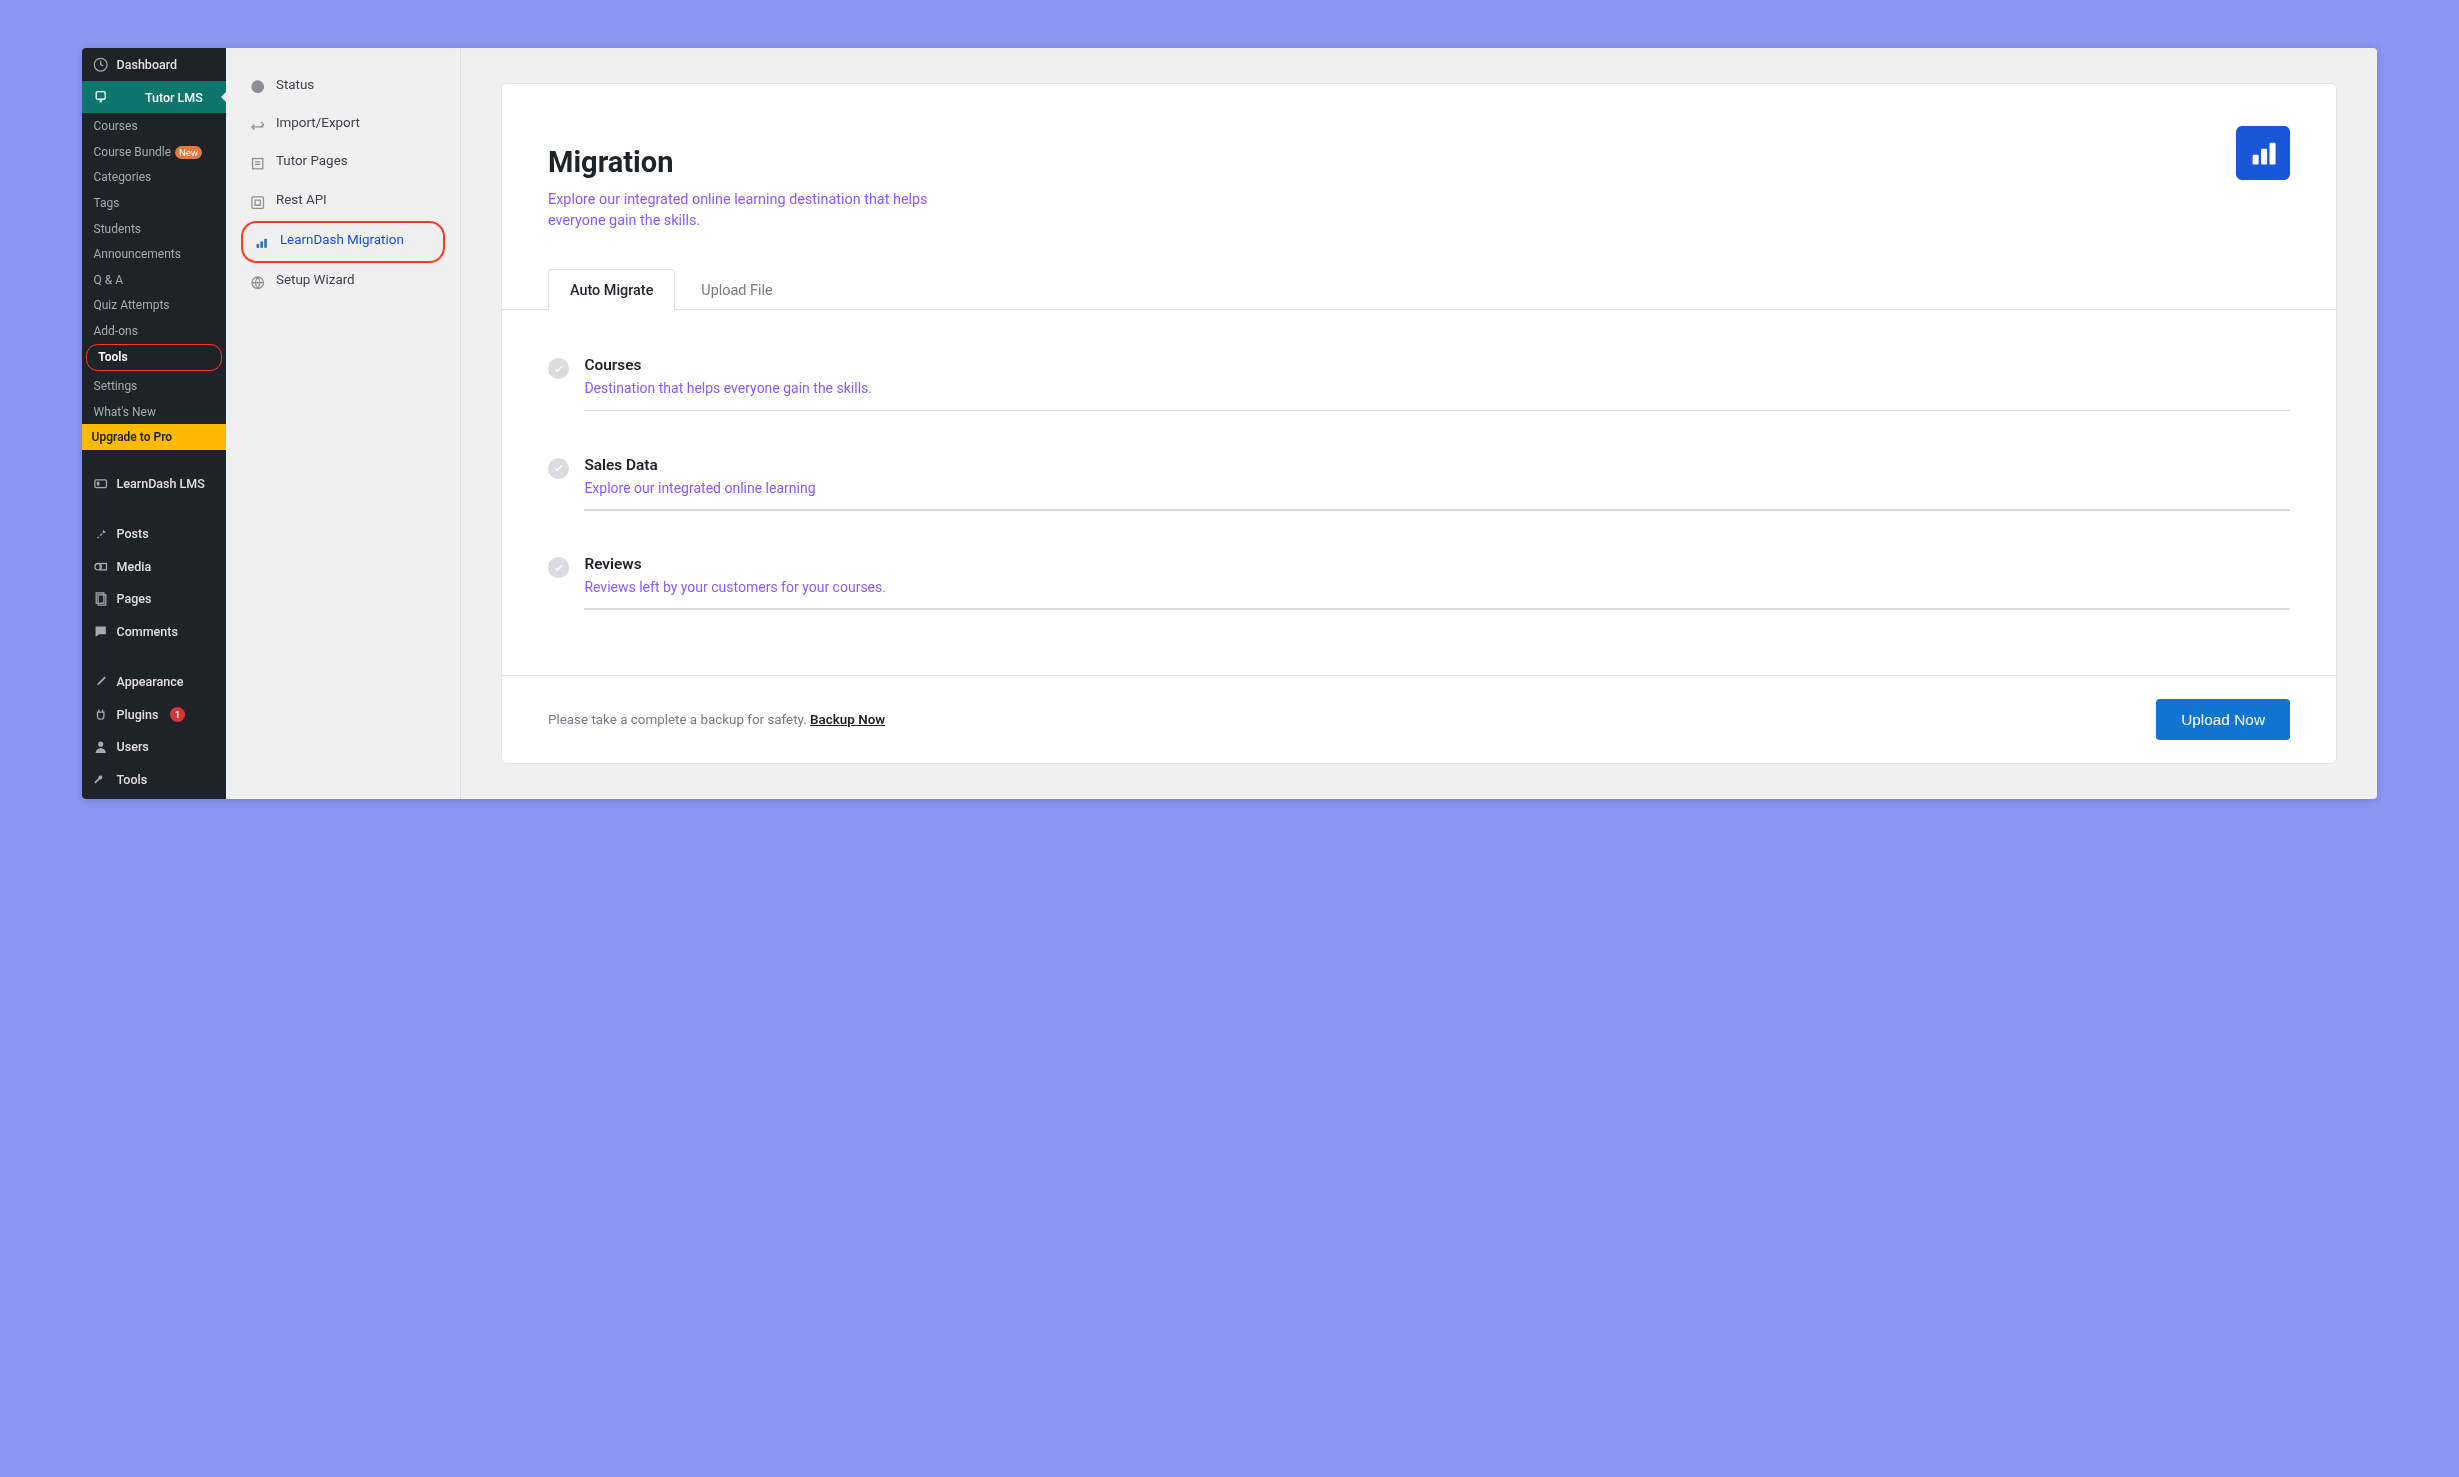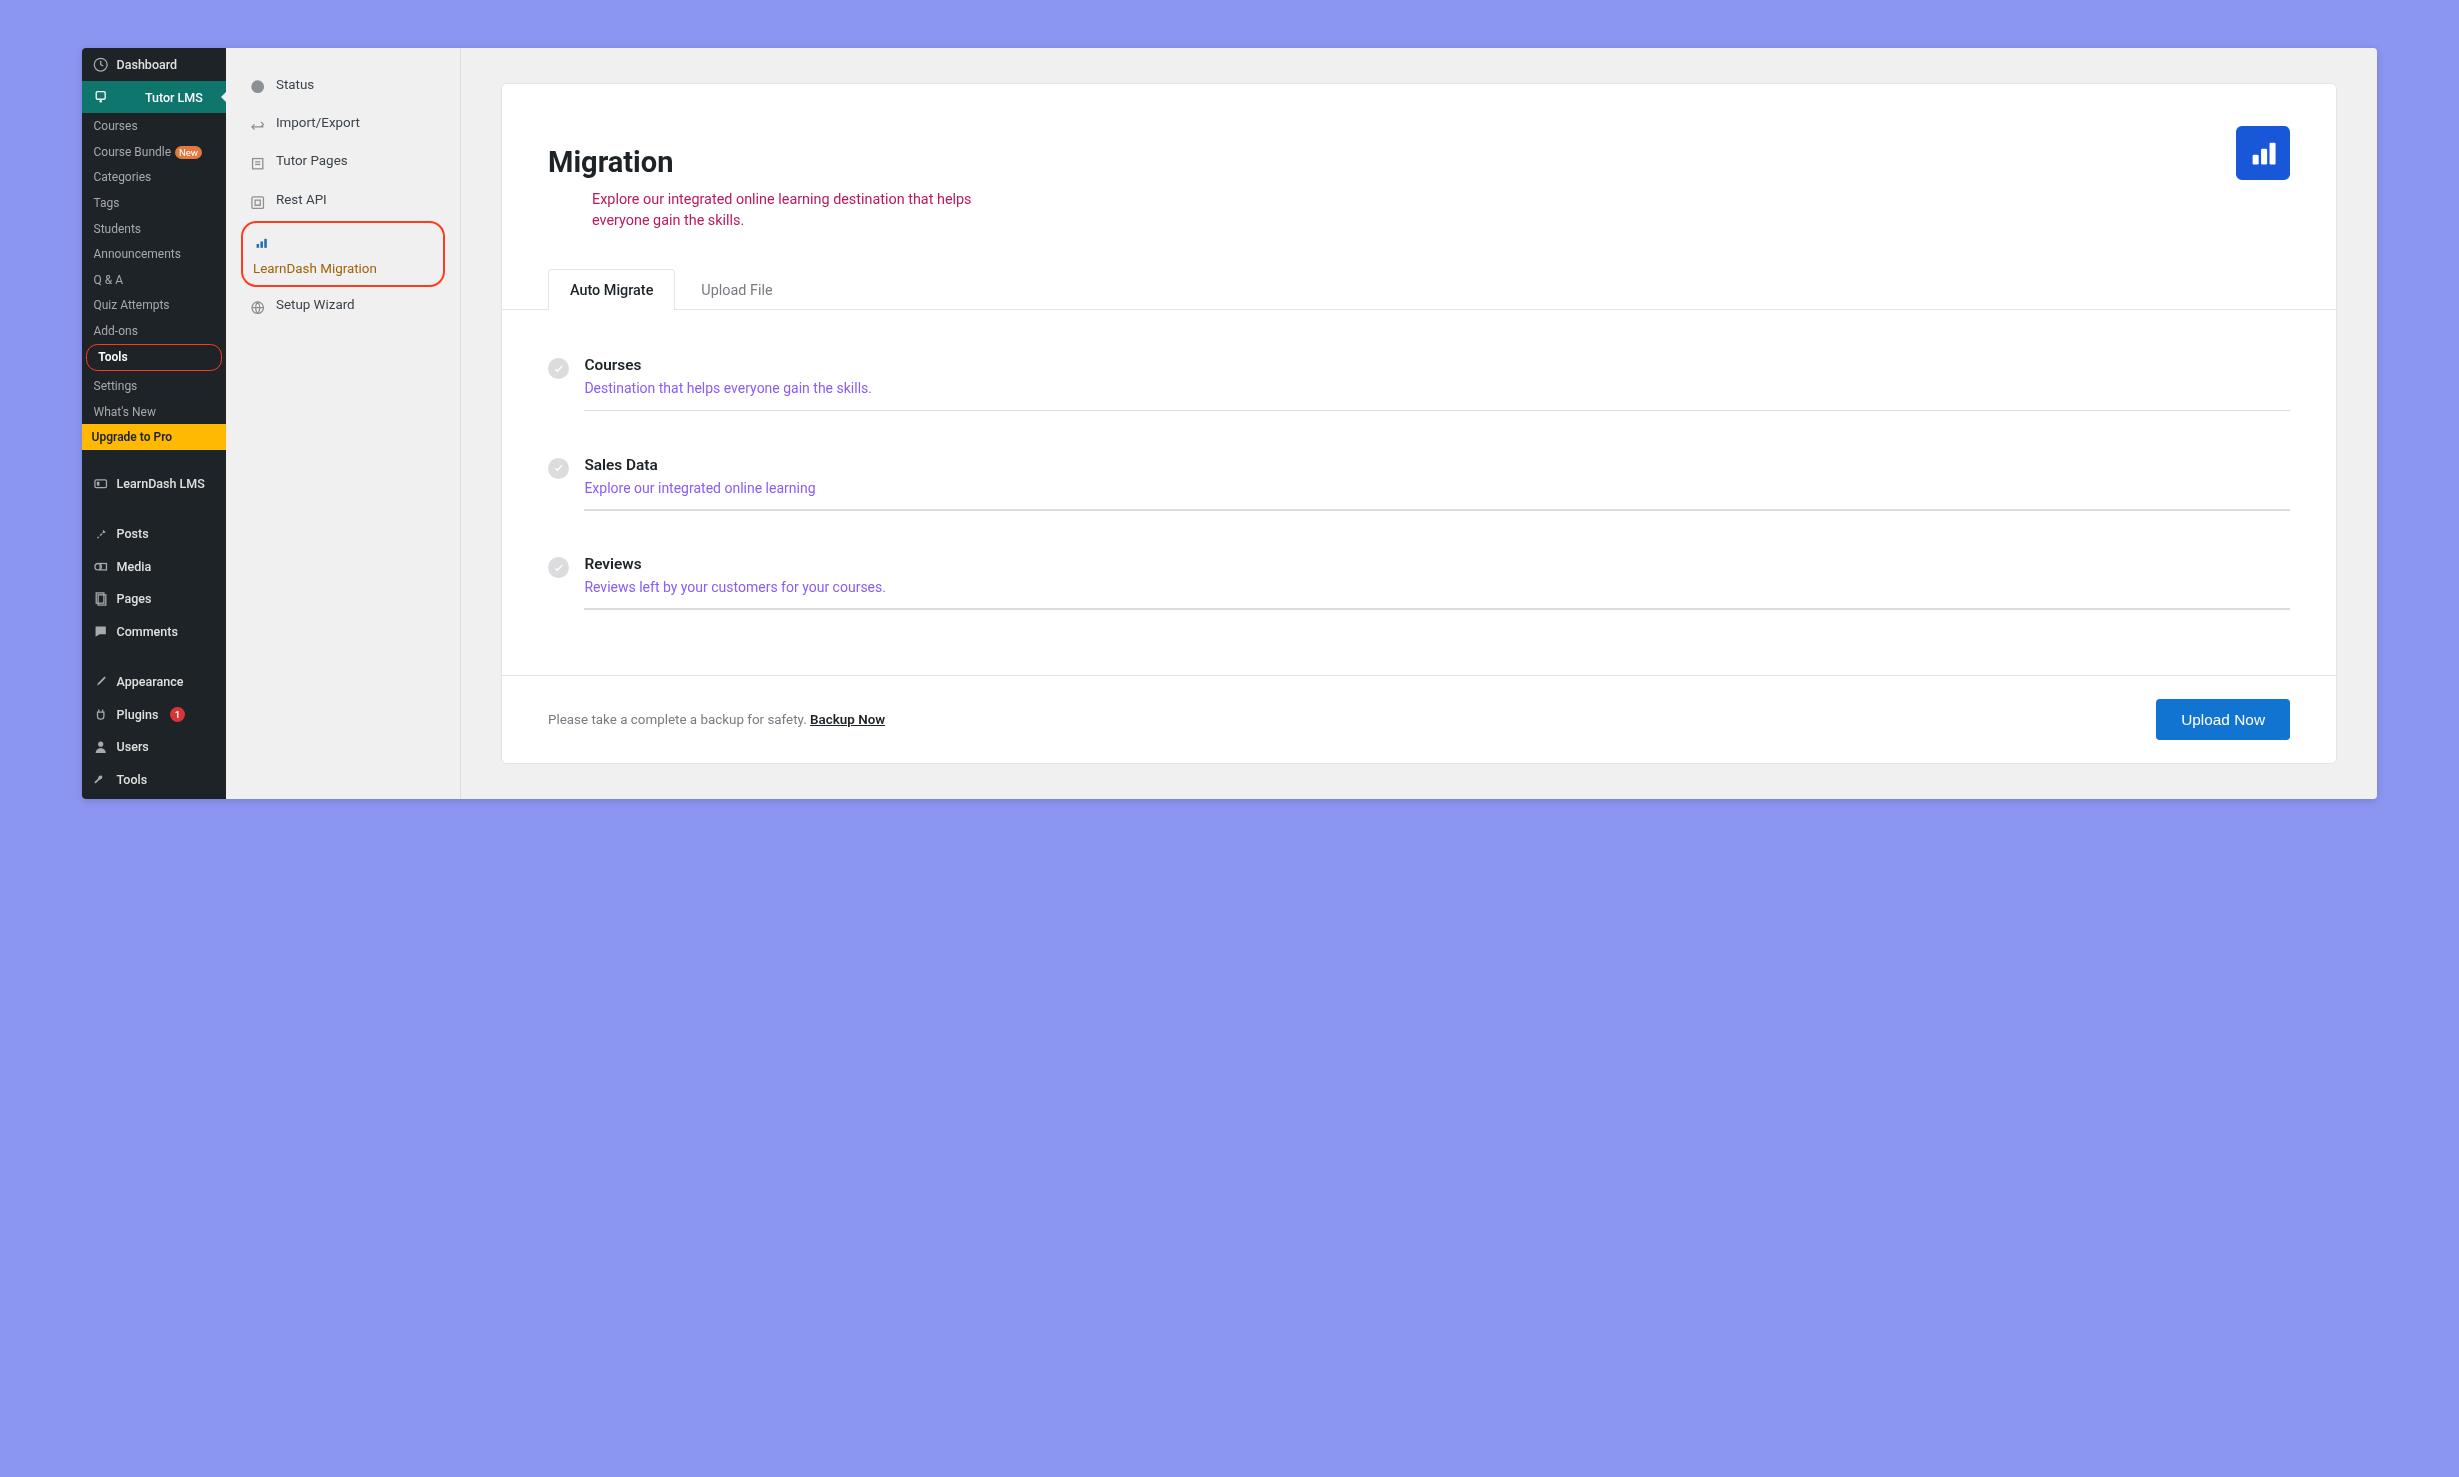--- a/index.html
+++ b/index.html
@@ -111,25 +111,24 @@
   display: flex;
   align-items: flex-start;
   gap: 9.6px;
   padding: 9.6px 7.7px;
   font-size: 13.4px;
   color: #3c434a;
   cursor: pointer;
   border-radius: 5.8px;
 }
 .tool-item.active {
-  color: #a16207;
+  color: #1d4ed8;
   border: 2.9px solid #ff3b1f;
   border-radius: 15.4px;
   padding: 9.6px 9.6px;
-  flex-direction: column;
 }
 .tool-icon {
   width: 17.3px;
   height: 17.3px;
   display: inline-flex;
   align-items: center;
   justify-content: center;
   color: #8c8f94;
   flex-shrink: 0;
   margin-top: 1.9px;
@@ -152,24 +151,23 @@
 }
 .title {
   font-size: 29px;
   font-weight: 700;
   color: #1d2327;
   margin-bottom: 9.6px;
   margin-top: 19px;
 }
 .subtitle {
   font-size: 14.4px;
-  color: #be185d;
+  color: #8b5cf6;
   line-height: 1.5;
   max-width: 403px;
-  margin-left: 44px;
 }
 .brand-logo {
   width: 54px;
   height: 54px;
   background: #1857d8;
   border-radius: 5.8px;
   display: flex;
   align-items: center;
   justify-content: center;
 }

